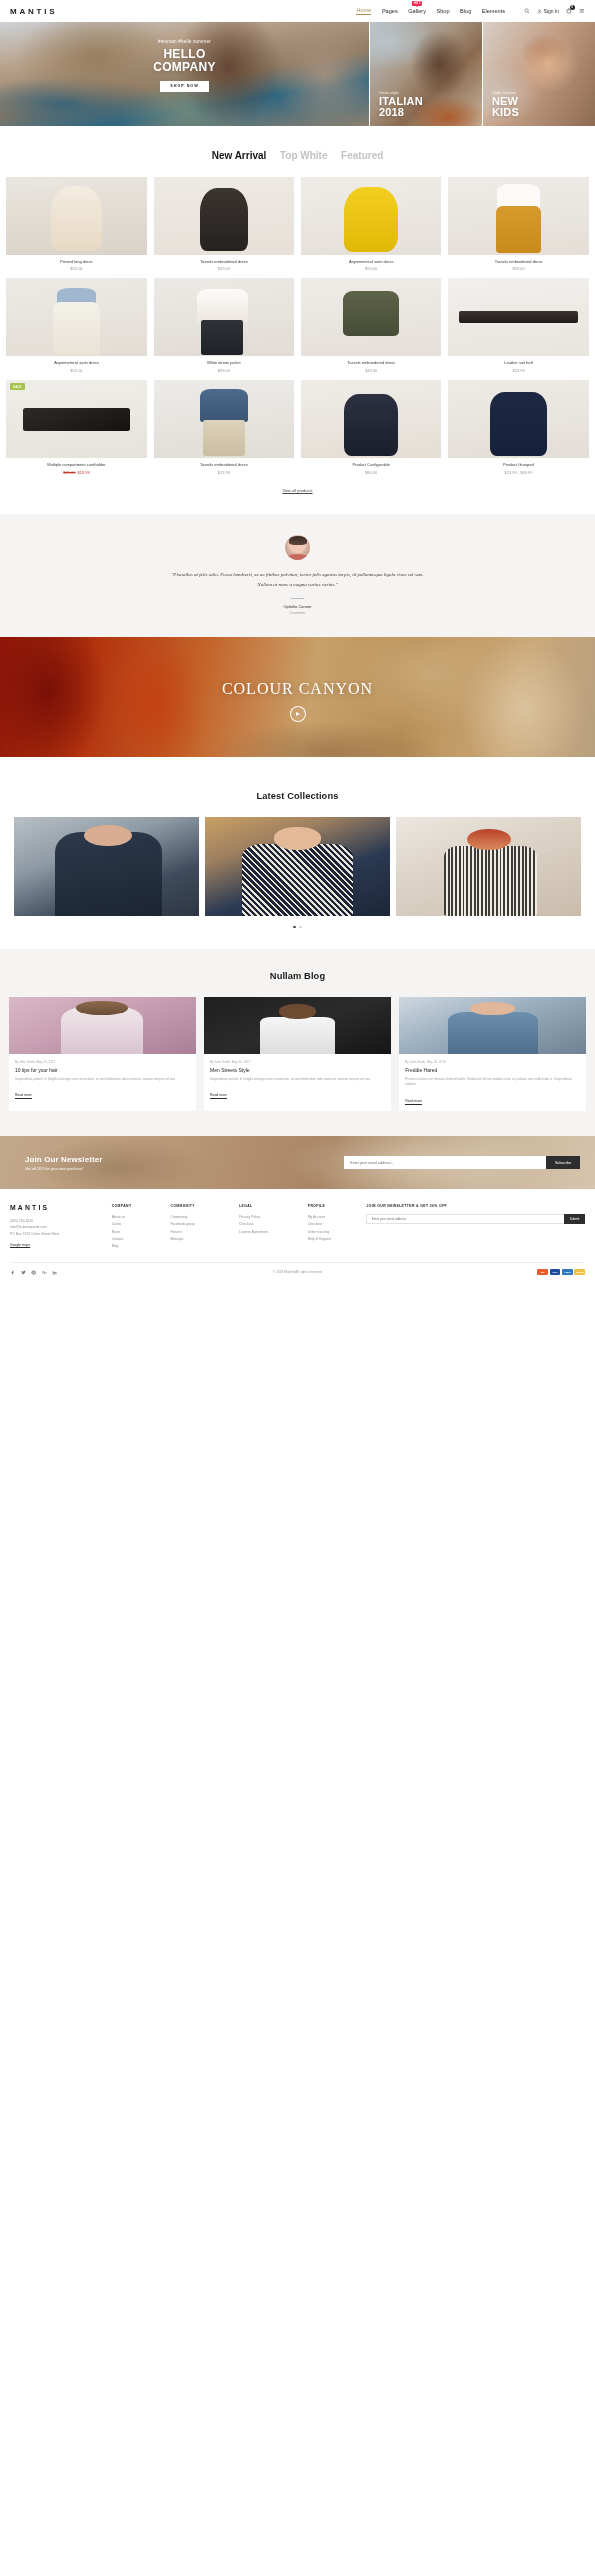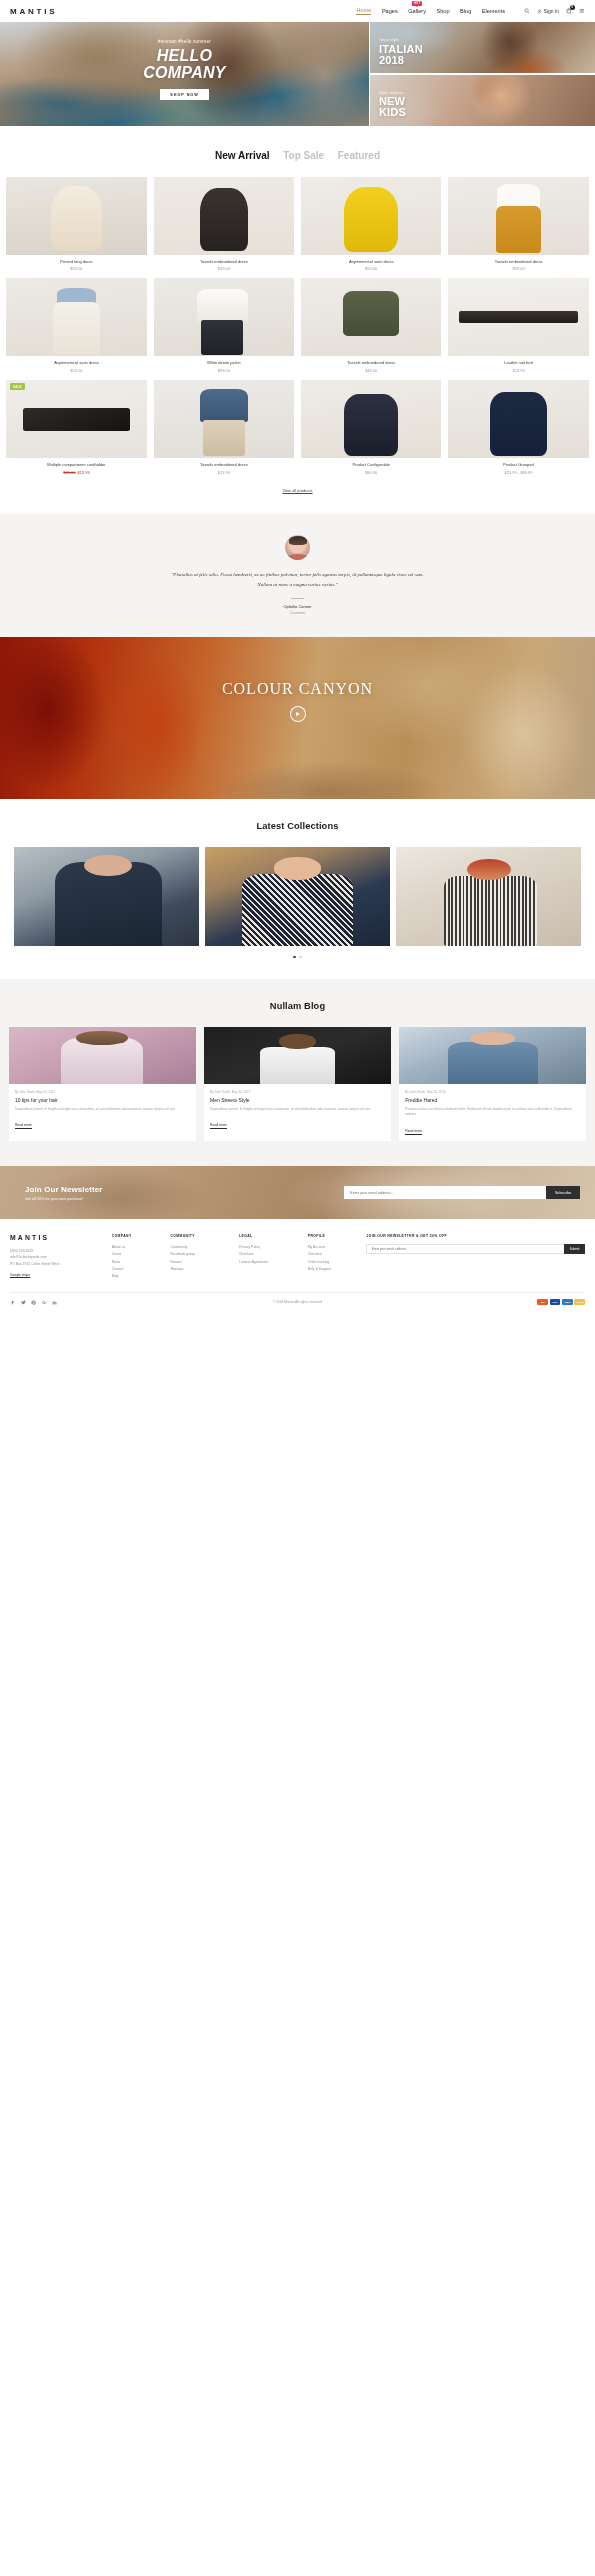--- a/index.html
+++ b/index.html
@@ -94,21 +94,21 @@
   .hero-left::before {
     content:"";
     position:absolute; inset:0;
     background:
       radial-gradient(ellipse 112px 74px at 26% 35%, rgba(150,125,95,.95), transparent 70%),
       radial-gradient(ellipse 81px 93px at 62% 42%, rgba(92,62,44,.85), transparent 65%),
       radial-gradient(ellipse 74px 74px at 88% 50%, rgba(176,150,128,.8), transparent 70%),
       radial-gradient(ellipse 136px 37px at 18% 78%, rgba(42,96,124,.85), transparent 72%),
       radial-gradient(ellipse 99px 56px at 50% 86%, rgba(156,160,120,.55), transparent 70%);
   }
-  .hero-right { flex: 1; display: flex; flex-direction: column; gap: 1.2px; }
+  .hero-right { flex: 1; display: flex; flex-direction: row; gap: 1.2px; }
   .hero-r-top, .hero-r-bot { flex: 1; position: relative; overflow: hidden; }
   .hero-r-top { background: linear-gradient(135deg,#b9c4cc 0%,#a79480 40%,#8a6a50 62%,#c8b69e 100%); }
   .hero-r-top::before {
     content:"";
     position:absolute; inset:0;
     background:
       radial-gradient(ellipse 43px 50px at 62% 40%, rgba(90,62,44,.9), transparent 68%),
       radial-gradient(ellipse 56px 31px at 70% 92%, rgba(173,86,38,.9), transparent 70%),
       radial-gradient(ellipse 74px 37px at 15% 20%, rgba(186,198,205,.85), transparent 75%);
   }
@@ -121,22 +121,22 @@
       radial-gradient(ellipse 34px 28px at 55% 30%, rgba(150,92,58,.7), transparent 70%),
       radial-gradient(ellipse 62px 43px at 12% 70%, rgba(206,196,186,.8), transparent 72%);
   }
   .hero-caption { position: absolute; z-index: 3; color: #fff; }
   .hero-left .hero-caption {
     left: 0; right: 0; top: 17.4px;
     text-align: center;
   }
   .tagline { font-size: 4.6px; letter-spacing: 0.2px; opacity: .95; margin-bottom: 3.7px; }
   .hero-title {
-    font-size: 16px; font-weight: 700; line-height: 1.05;
-    letter-spacing: 0.3px; text-shadow: 0 0.6px 3.7px rgba(0,0,0,.22); font-style: italic;
+    font-size: 12px; font-weight: 700; line-height: 1.05;
+    letter-spacing: 0.3px; text-shadow: 0 0.6px 3.7px rgba(0,0,0,.22);
   }
   .shop-now {
     display: inline-block;
     background: #fff; color: #1c1c1c;
     font-size: 3.7px; font-weight: 700; letter-spacing: 1px;
     padding: 3.7px 10px; margin-top: 7.4px;
     border: none; cursor: pointer;
     font-family: "Liberation Sans", sans-serif;
   }
   .hero-r-top .hero-caption, .hero-r-bot .hero-caption {
@@ -272,21 +272,21 @@
     font-family: "Liberation Serif", serif;
     font-style: italic;
     font-size: 5px; line-height: 1.95; color: #3a3a3a;
   }
   .q-divider { width: 13.6px; height: 0.6px; background: #bdbdbd; margin: 8px auto 6.2px; }
   .q-name { font-size: 4px; color: #2f2f2f; margin-bottom: 1.2px; }
   .q-role { font-size: 3.7px; color: #9b9b9b; }
 
   
   .canyon {
-    height: 162px; position: relative; overflow: hidden;
+    height: 120px; position: relative; overflow: hidden;
     background: linear-gradient(100deg,#8e1508 0%,#b3340e 16%,#c4642a 34%,#c8a06a 52%,#b98f58 68%,#caa878 86%,#b8a07e 100%);
   }
   .canyon::before {
     content:""; position:absolute; inset:0;
     background:
       radial-gradient(ellipse 93px 124px at 8% 45%, rgba(120,14,6,.95), transparent 64%),
       radial-gradient(ellipse 74px 112px at 26% 55%, rgba(196,62,16,.8), transparent 66%),
       radial-gradient(ellipse 124px 81px at 72% 30%, rgba(206,176,128,.75), transparent 70%),
       radial-gradient(ellipse 93px 105px at 88% 60%, rgba(226,206,172,.7), transparent 68%),
       radial-gradient(ellipse 161px 43px at 55% 96%, rgba(150,110,70,.7), transparent 72%);
@@ -304,21 +304,21 @@
     display: flex; align-items: center; justify-content: center;
     z-index: 3; cursor: pointer; background: rgba(255,255,255,.08);
   }
   .play-btn::after {
     content:""; border-left: 4.3px solid #fff;
     border-top: 2.8px solid transparent; border-bottom: 2.8px solid transparent;
     margin-left: 1.2px;
   }
 
   
-  .collections { padding: 22px 8px 0; }
+  .collections { padding: 22px 8px 0; margin-top: 12px; }
   .coll-grid {
     display: grid; grid-template-columns: repeat(3,1fr);
     gap: 6.8px; padding: 16px 6.2px 0;
   }
   .coll-item { height: 99px; position: relative; overflow: hidden; }
   .c1 { background: linear-gradient(160deg,#b9c0c6 0%,#8e9aa4 35%,#3f4b5c 70%,#2d3642 100%); }
   .c1::after { content:""; position:absolute; left:22%; top:16%; width:58%; height:84%;
     background: linear-gradient(170deg,#2d3a4c,#1b2533); border-radius: 24% 24% 0 0; }
   .c1::before { content:""; position:absolute; left:38%; top:8%; width:26%; height:22%;
     background:#d8ad91; border-radius: 48%; z-index:2; }
@@ -514,21 +514,21 @@
           <div class="hero-sub-tag">#kids fashion</div>
           <div class="hero-sub-title">NEW</div>
           <div class="hero-sub-title">KIDS</div>
         </div>
       </div>
     </div>
   </div>
 
   <div class="tabs">
     <button class="tab active">New Arrival</button>
-    <button class="tab">Top Sale</button>
+    <button class="tab">Top White</button>
     <button class="tab">Featured</button>
   </div>
 
   <div class="grid" id="product-grid">
       <div class="card">
         <div class="thumb">
           <div class="art a1"></div>
         </div>
         <div class="meta">
           <div class="p-name">Printed long dress</div>

